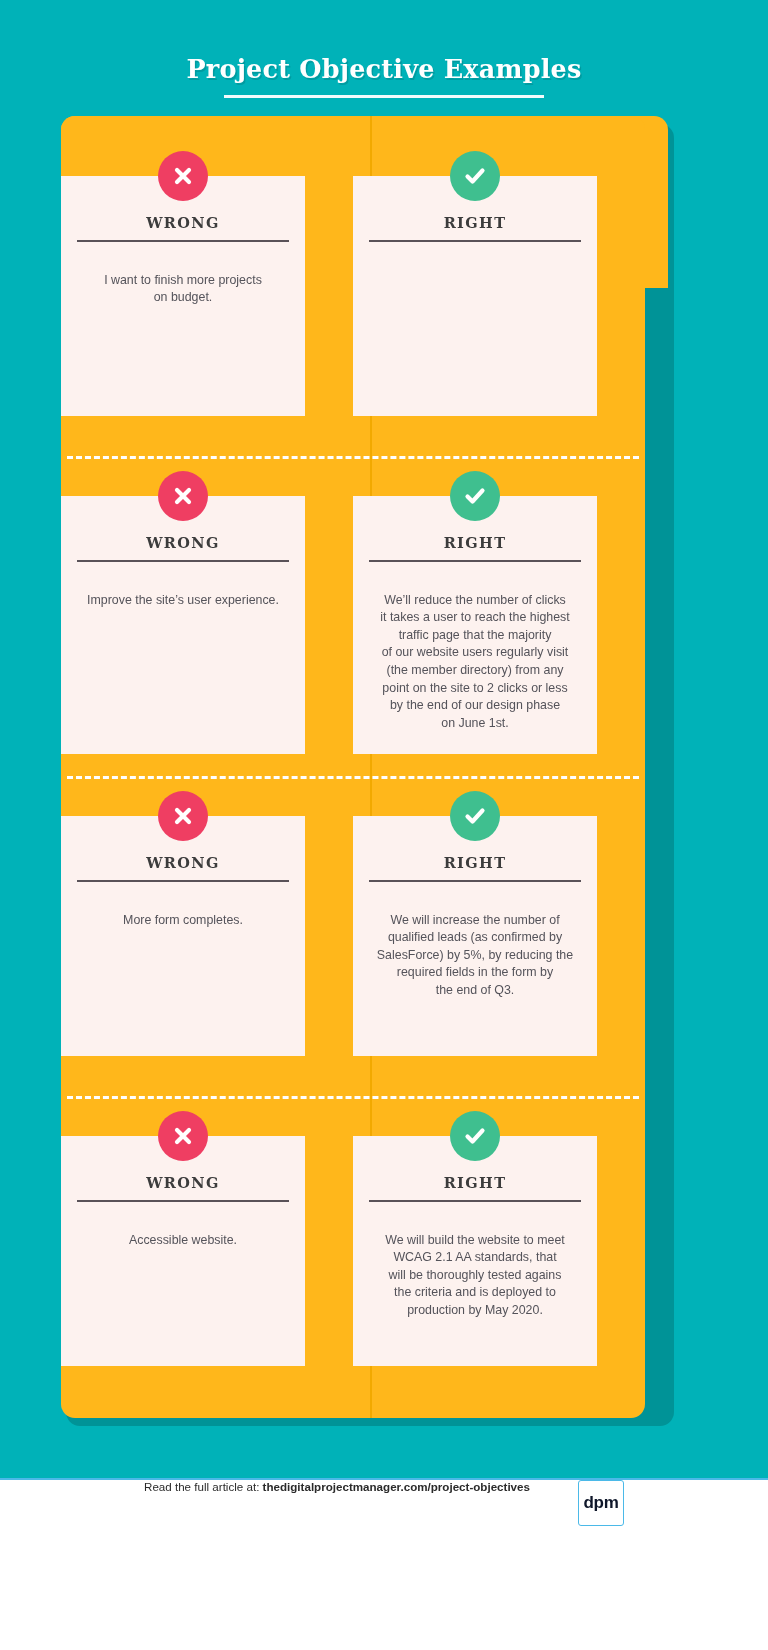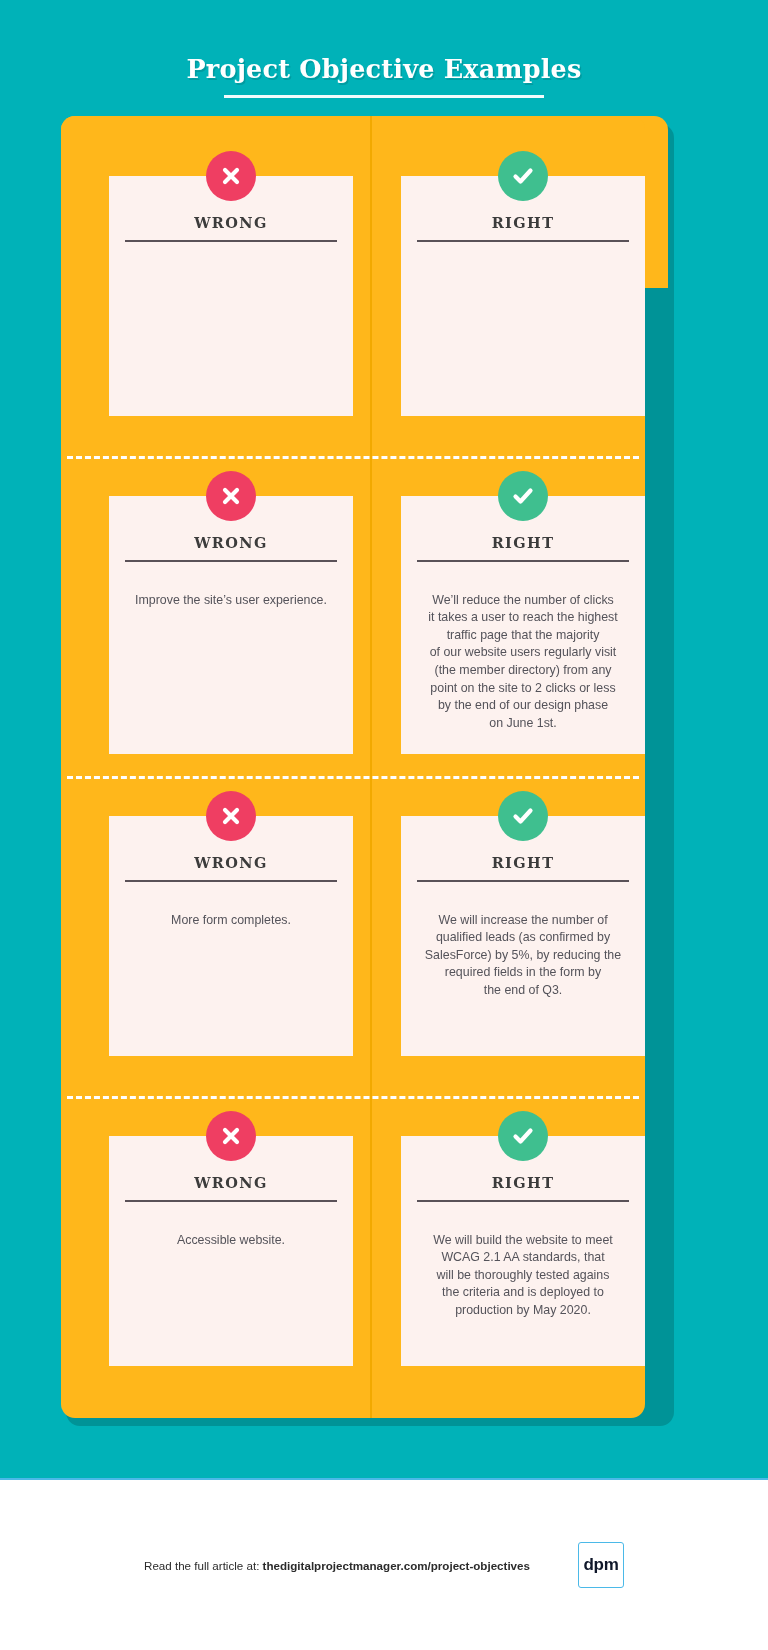--- a/index.html
+++ b/index.html
@@ -94,21 +94,21 @@
   .row {
     position: absolute;
     left: 0;
     width: 584px;
     display: flex;
   }
   .cell {
     width: 292px;
     position: relative;
     display: flex;
-    justify-content: flex-end;
+    justify-content: flex-start;
   }
 
   .card {
     position: relative;
     background: #fdf2ef;
     width: 244px;
     padding: 30px 16px 22px;
     text-align: center;
   }
   .card.wrong  { width: 244px; }
@@ -171,21 +171,20 @@
     left: 0; top: 1478px;
     width: 768px; height: 2px;
     background: #4bb9e8;
   }
   .footer {
     position: absolute;
     left: 0; top: 1480px;
     width: 768px; height: 170px;
     background: #ffffff;
     display: flex;
-    align-items: center;
     justify-content: center;
     gap: 48px;
   }
   .footer-text {
     font-size: 11.6px;
     color: #2b2b2b;
   }
   .footer-text b { font-weight: bold; }
   .logo-box {
     width: 46px; height: 46px;
@@ -226,20 +225,22 @@
     <div class="row row1">
       <div class="cell left">
         <div class="card wrong">
           <div class="badge x">
             <svg width="22" height="22" viewBox="0 0 22 22">
               <path d="M5 5 L17 17 M17 5 L5 17" stroke="#ffffff" stroke-width="4.2" stroke-linecap="round"></path>
             </svg>
           </div>
           <div class="card-label">WRONG</div>
           <div class="label-rule"></div>
+          <div class="card-text">I want to finish more projects
+on budget.</div>
         </div>
       </div>
       <div class="cell right">
         <div class="card right">
           <div class="badge tick">
             <svg width="26" height="26" viewBox="0 0 26 26">
               <path d="M5.5 13.5 L10.5 18.5 L20.5 7.5" fill="none" stroke="#ffffff" stroke-width="4.2" stroke-linecap="round" stroke-linejoin="round"></path>
             </svg>
           </div>
           <div class="card-label">RIGHT</div>

